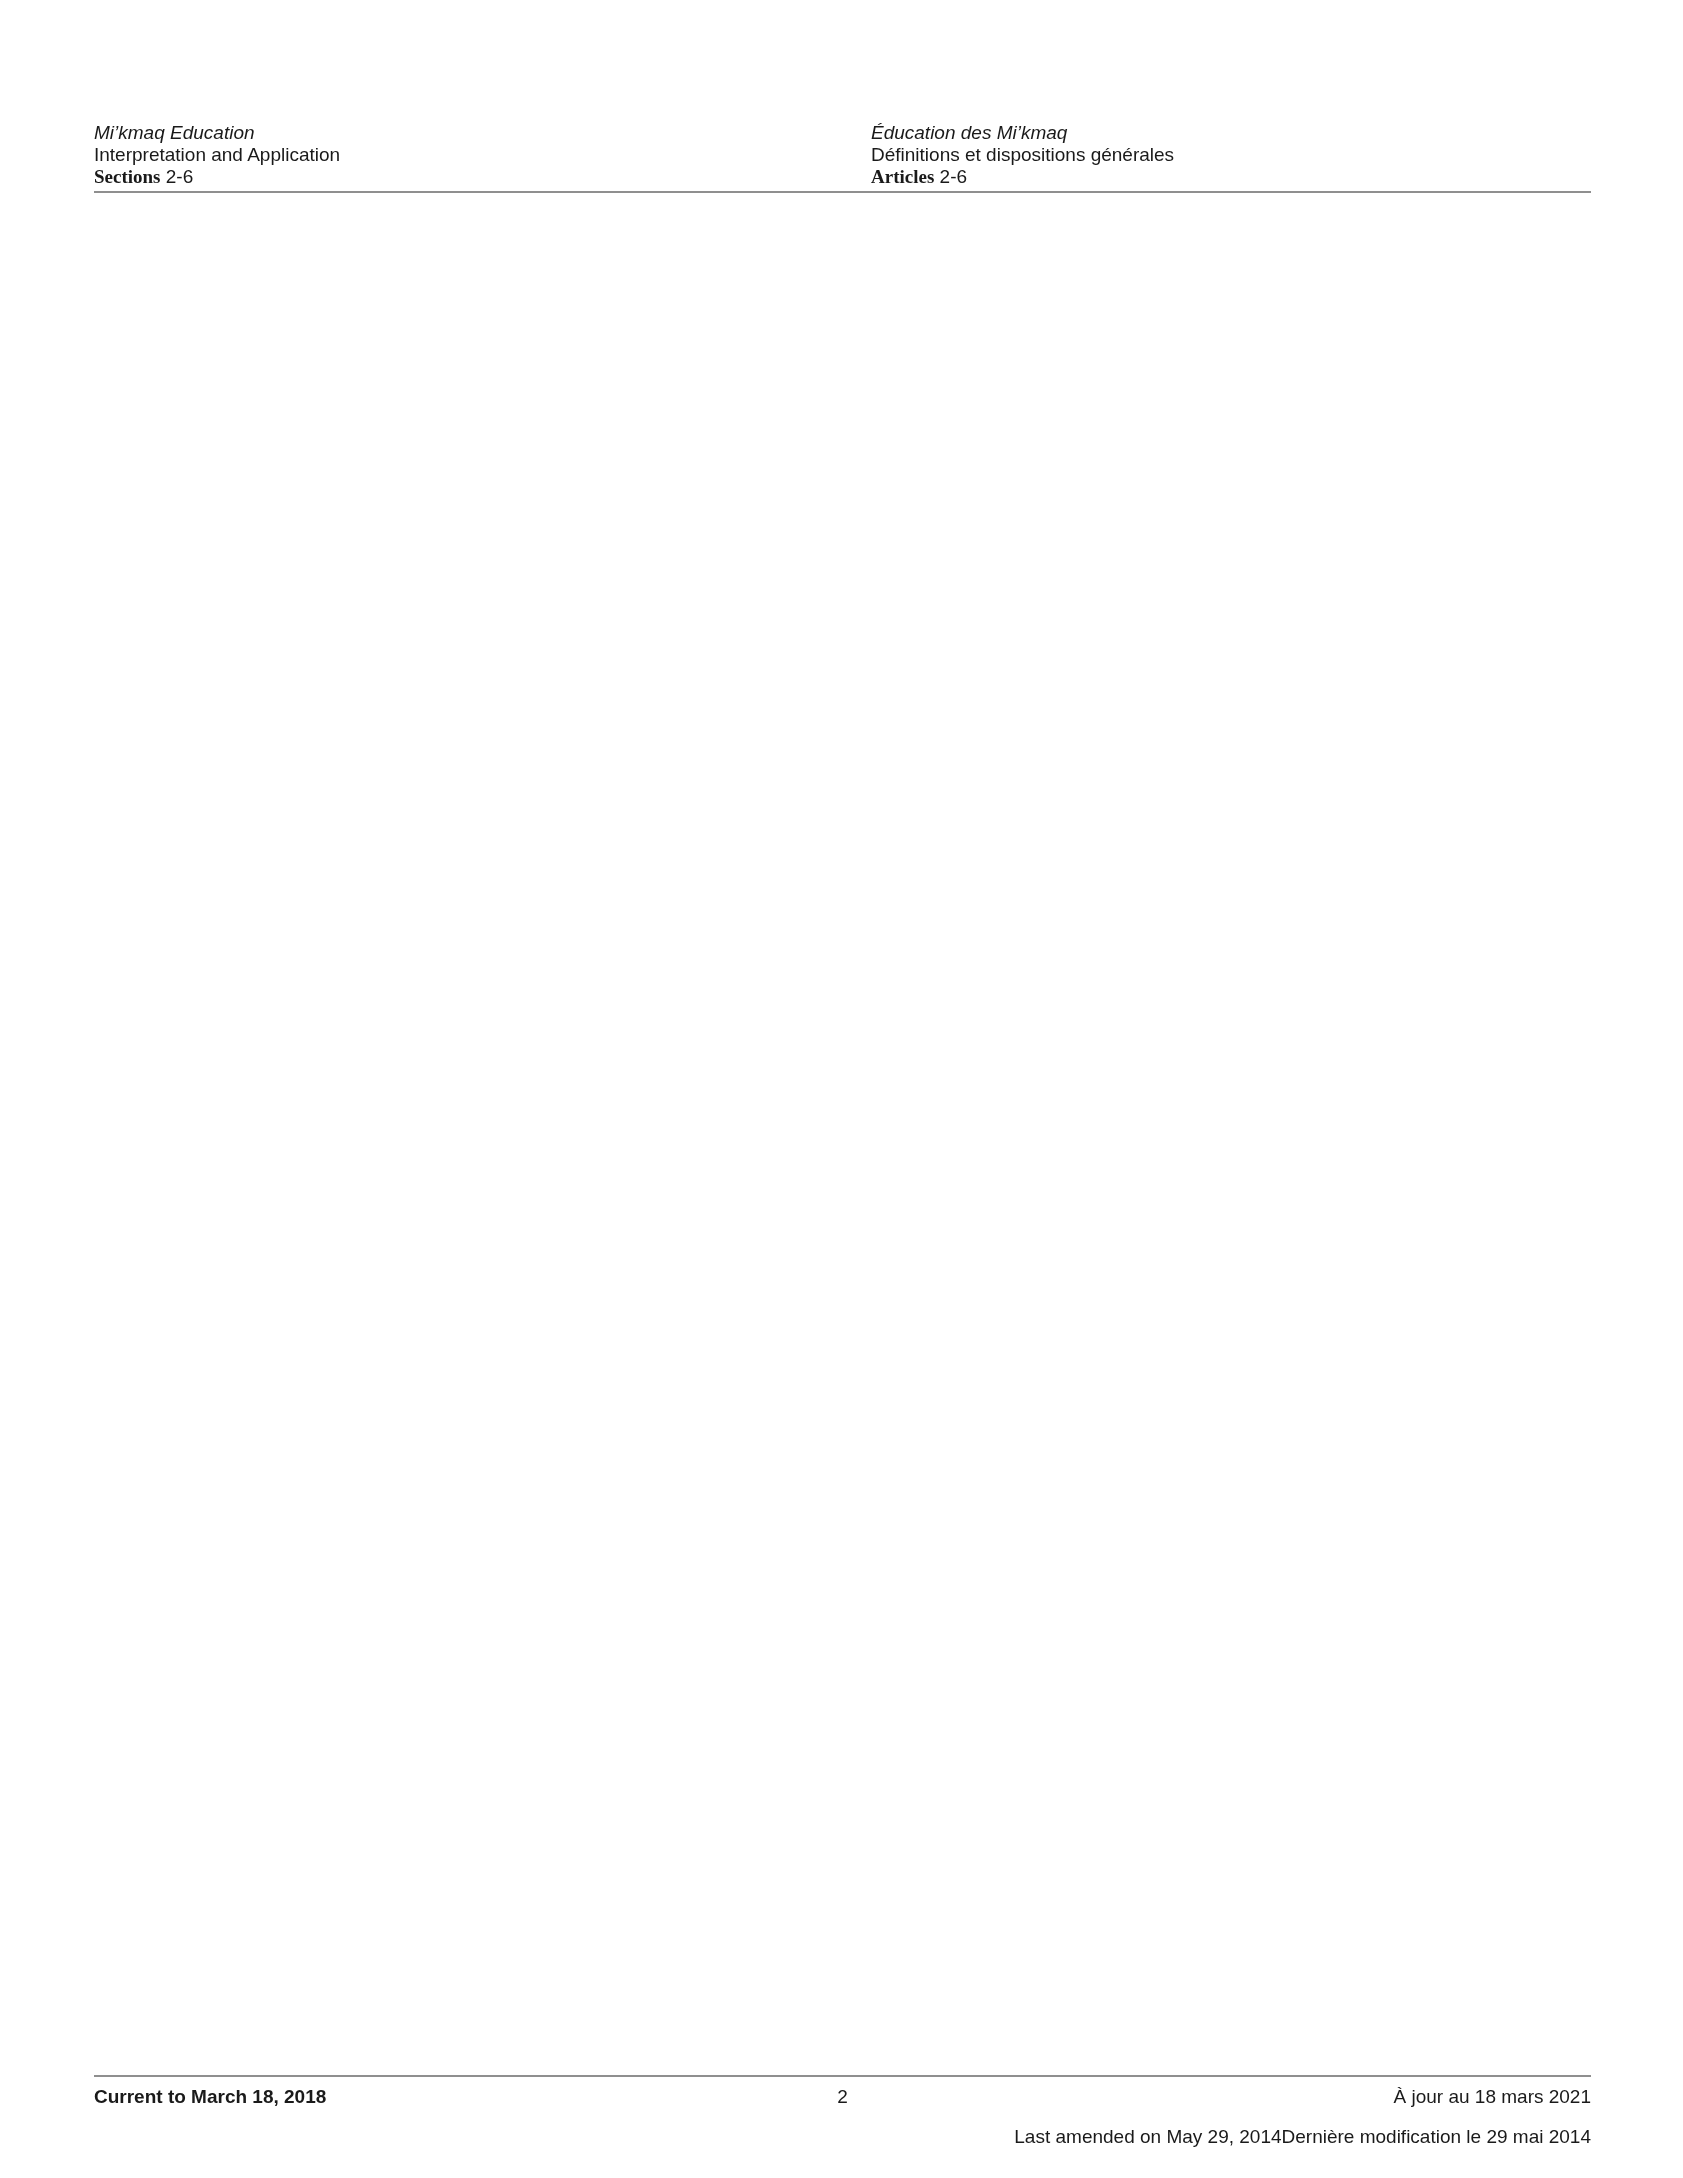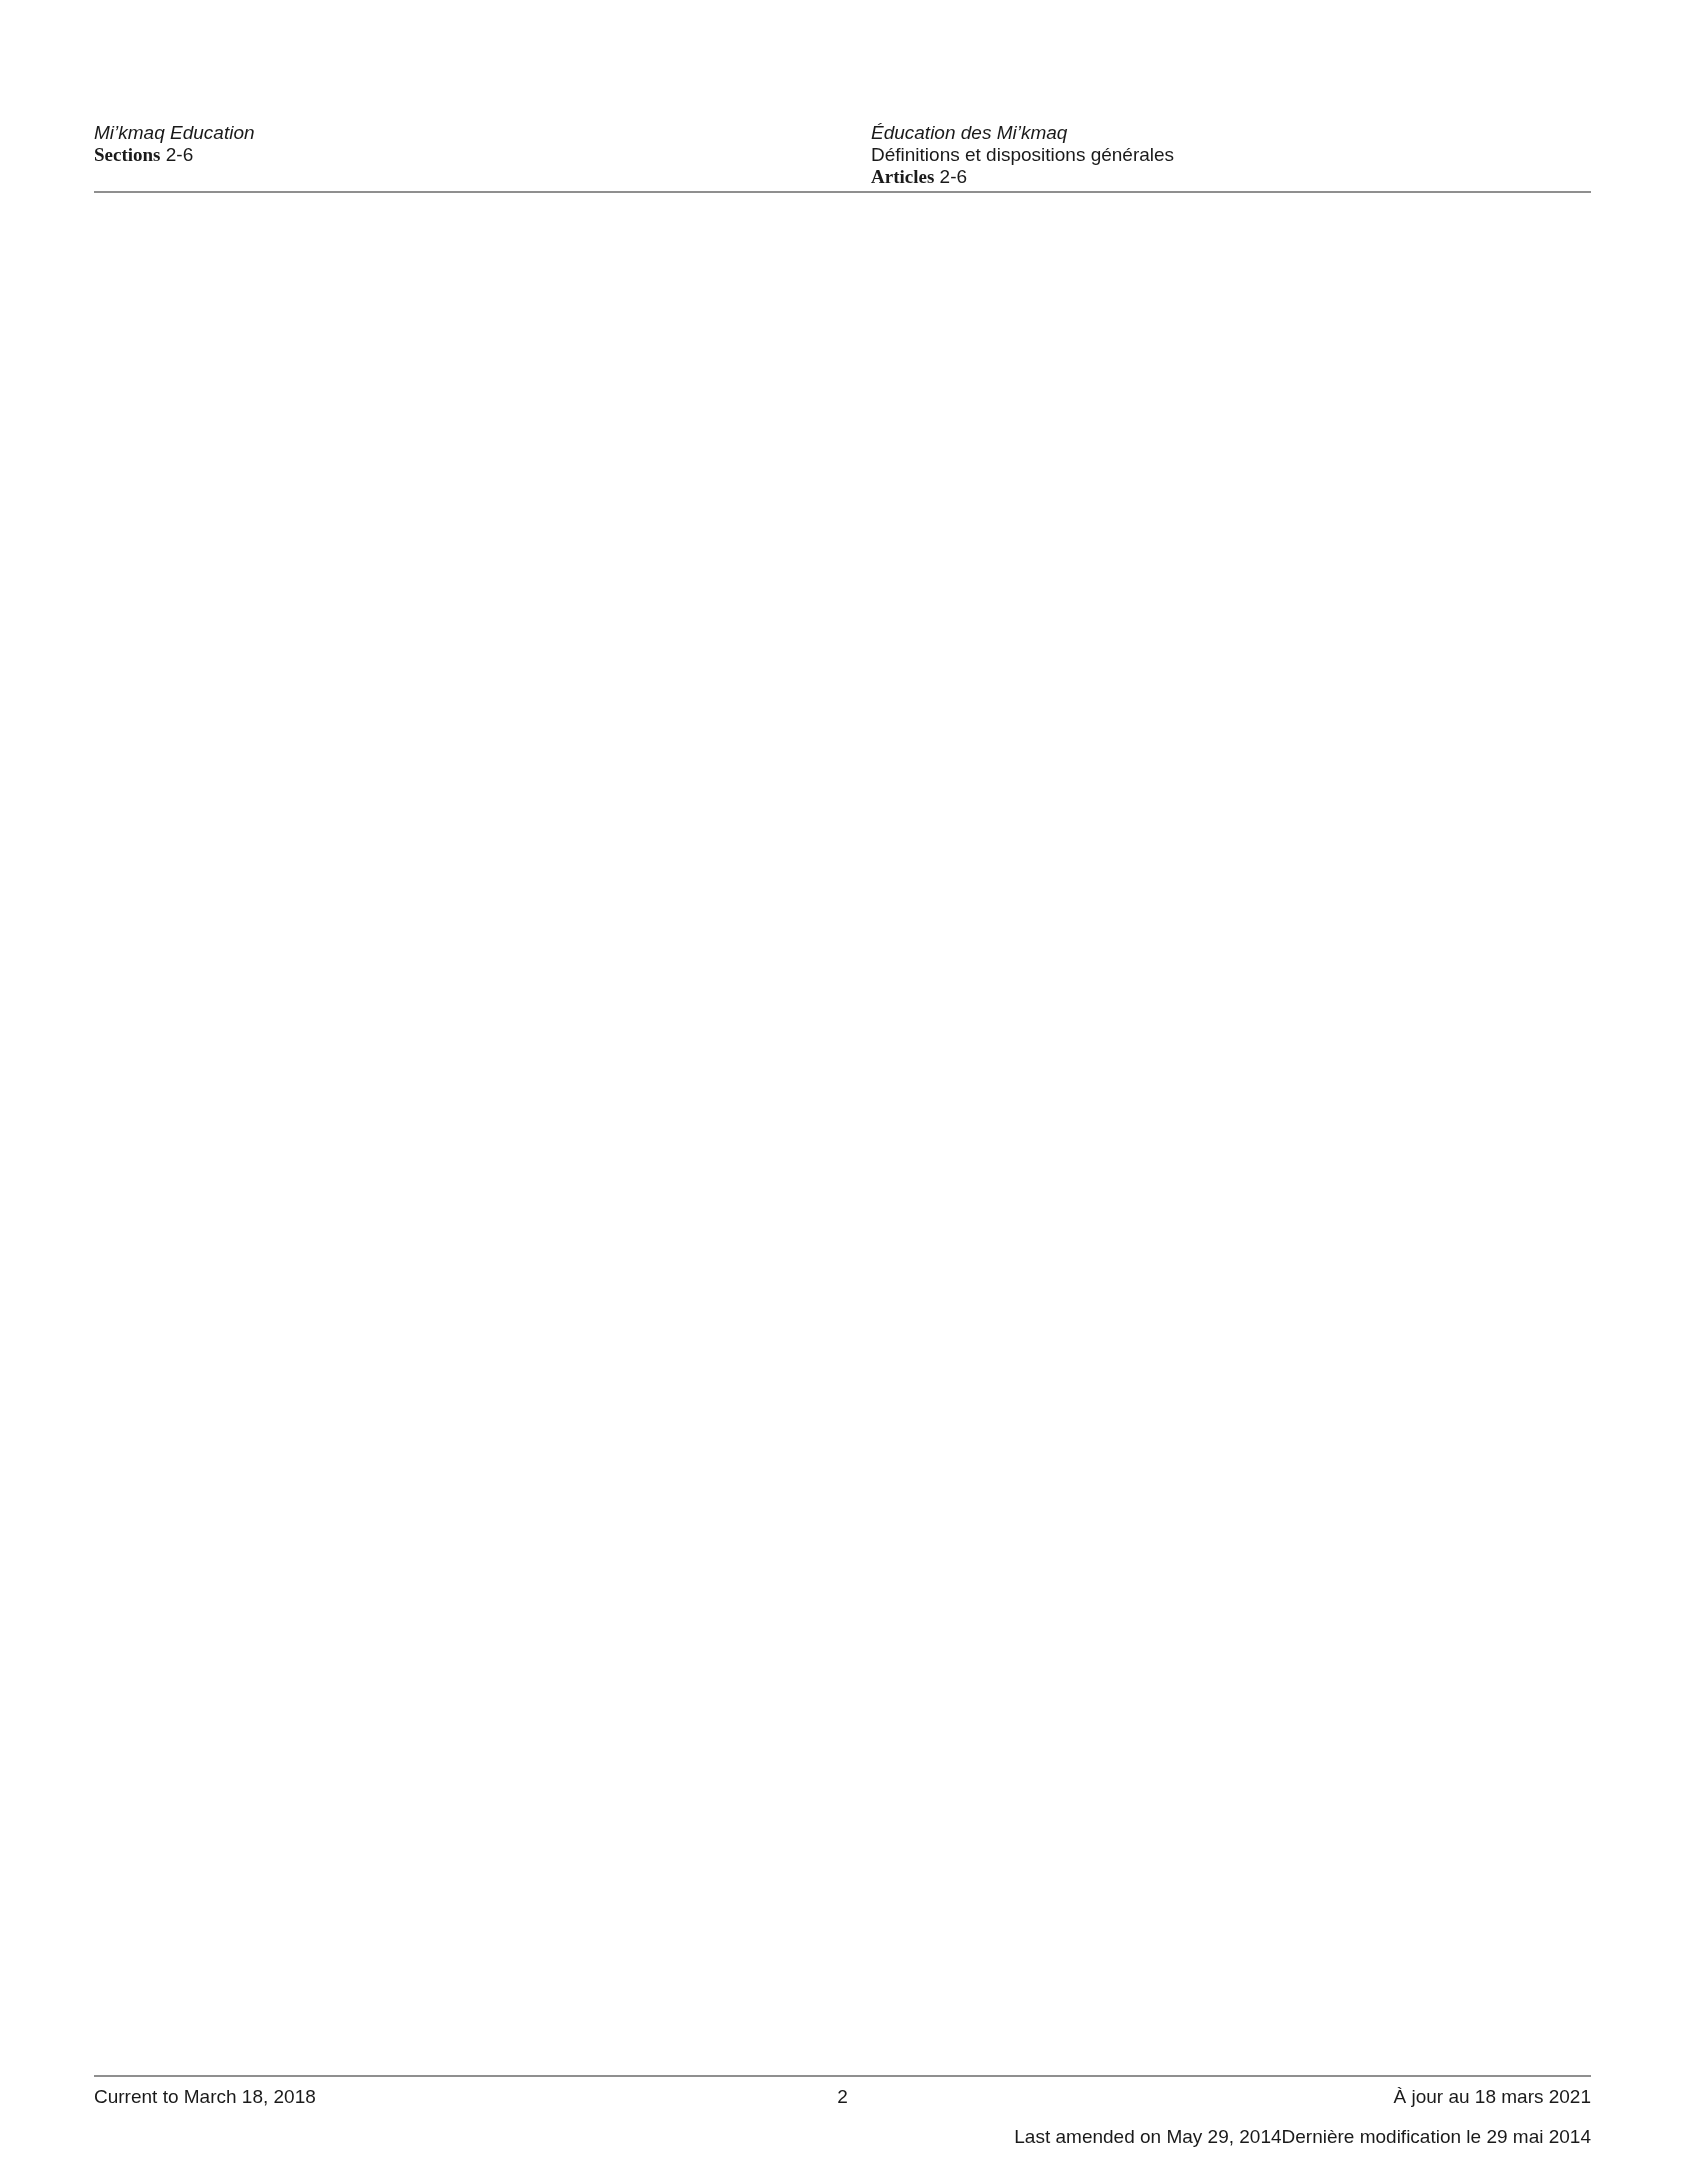--- a/index.html
+++ b/index.html
@@ -38,34 +38,35 @@
   
   .doc-footer {
     position: absolute;
     left: 94px; right: 92px;
     top: 2075px;
     font: 19px/22px "Liberation Sans", sans-serif;
     color: #1a1a1a;
   }
   .f-rule { height: 0; border-top: 2px solid #8f8f8f; }
   .f-row1 { display: flex; align-items: baseline; margin-top: 9px; }
-  .f-row1 .f-left  { flex: 1; text-align: left; }
+  .f-row1 .f-left  { flex: 1; text-align: left; font-weight: bold; }
   .f-row1 .f-center{ flex: 0 0 auto; }
   .f-row1 .f-right { flex: 1; text-align: right; }
   .f-row2 { display: flex; justify-content: flex-end; margin-top: 18px; }
 </style>
 </head>
 <body>
 
 <div class="page">
 
   <header class="doc-header inset">
     <div class="hgrid">
       <div>
         <div class="hd-line hd-italic">Mi’kmaq Education</div>
+        <div class="hd-line">Interpretation and Application</div>
         <div class="hd-line"><span class="hd-bold">Sections</span><span> 2-6</span></div>
       </div>
       <div>
         <div class="hd-line hd-italic">Éducation des Mi’kmaq</div>
         <div class="hd-line">Définitions et dispositions générales</div>
         <div class="hd-line"><span class="hd-bold">Articles</span><span> 2-6</span></div>
       </div>
     </div>
     <div class="rule"></div>
   </header>

